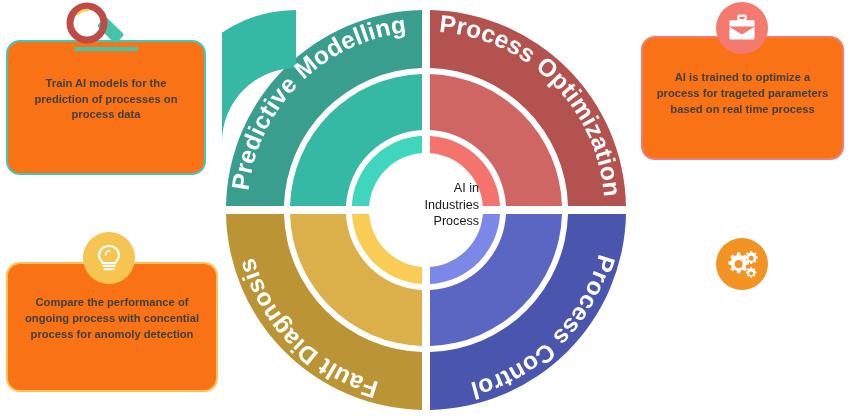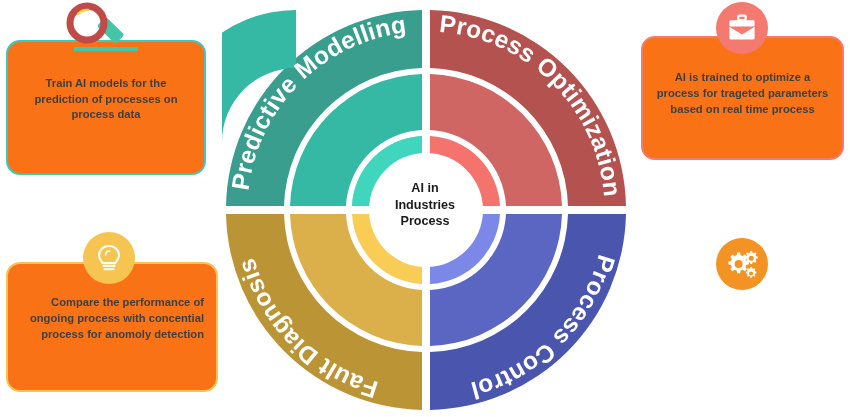--- a/index.html
+++ b/index.html
@@ -44,21 +44,21 @@
     padding: 0 12px;
     margin-top: -22px;
   }
 
   .card-tl { left: 6px;   top: 40px;  width: 200px; height: 135px; border-color: #3fc7bd; }
   .card-bl { left: 6px;   top: 262px; width: 212px; height: 130px; border-color: #f5c451; }
   .card-tr { left: 641px; top: 36px;  width: 203px; height: 124px; border-color: #f4796f; }
   .card-br { left: 641px; top: 270px; width: 203px; height: 128px; border-color: #f39324; }
 
   .card-tl .card-text { margin-top: -16px; }
-  .card-bl .card-text { margin-top: -16px; text-align: right; }
+  .card-bl .card-text { margin-top: -16px; }
   .card-tr .card-text { margin-top: -8px; }
   .card-br .card-text { margin-top: -6px; }
 
   
   .badge {
     position: absolute;
     width: 52px;
     height: 52px;
     border-radius: 50%;
     display: flex;
@@ -74,23 +74,23 @@
   .badge-gears     { left: 716px; top: 238px; background: #f39324; }
 
   
   #wheel { position: absolute; left: 222px; top: 6px; width: 408px; height: 408px; }
 
   .center-label {
     position: absolute;
     left: 371px;
     top: 180px;
     width: 108px;
-    text-align: center;
+    text-align: right;
     font-size: 12.6px;
-    font-weight: bold;
+    font-weight: normal;
     color: #1a1a1a;
     line-height: 1.32;
     z-index: 4;
     pointer-events: none;
   }
 </style>
 </head>
 <body>
 
 <div id="canvas">

